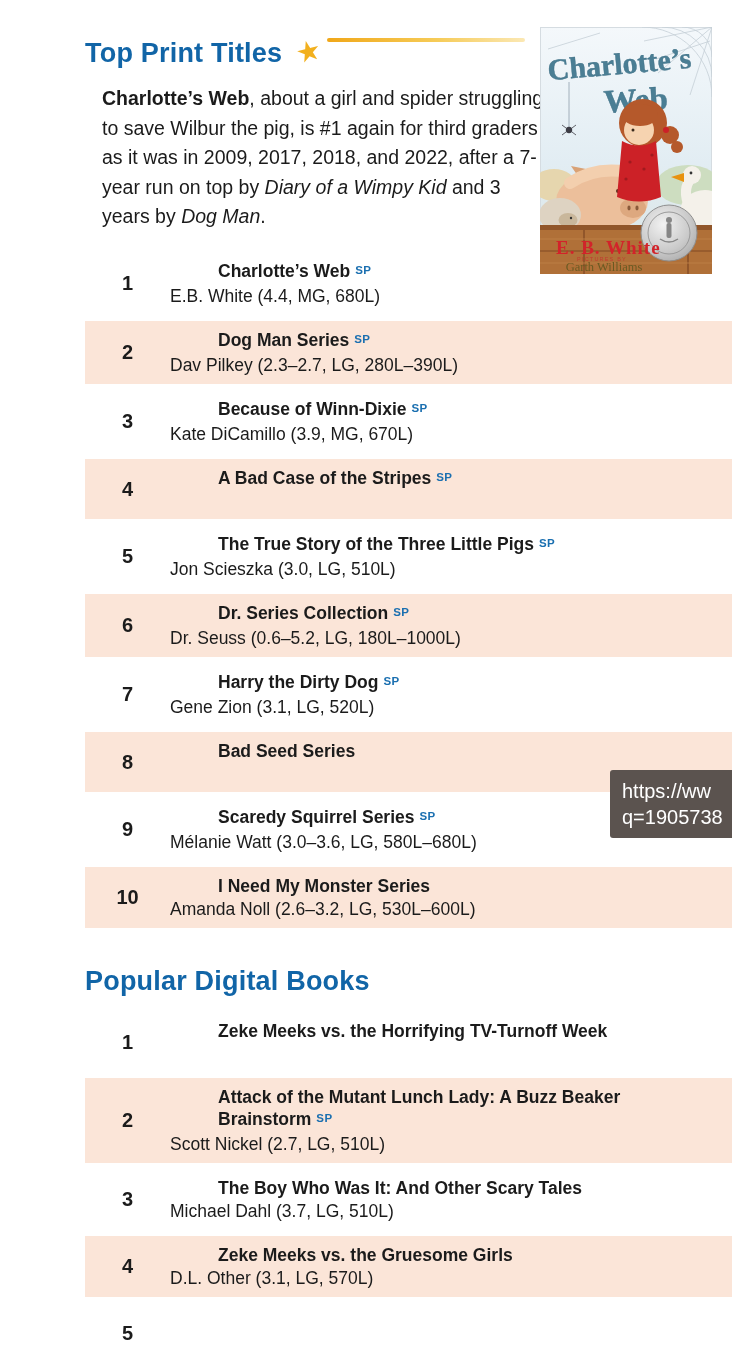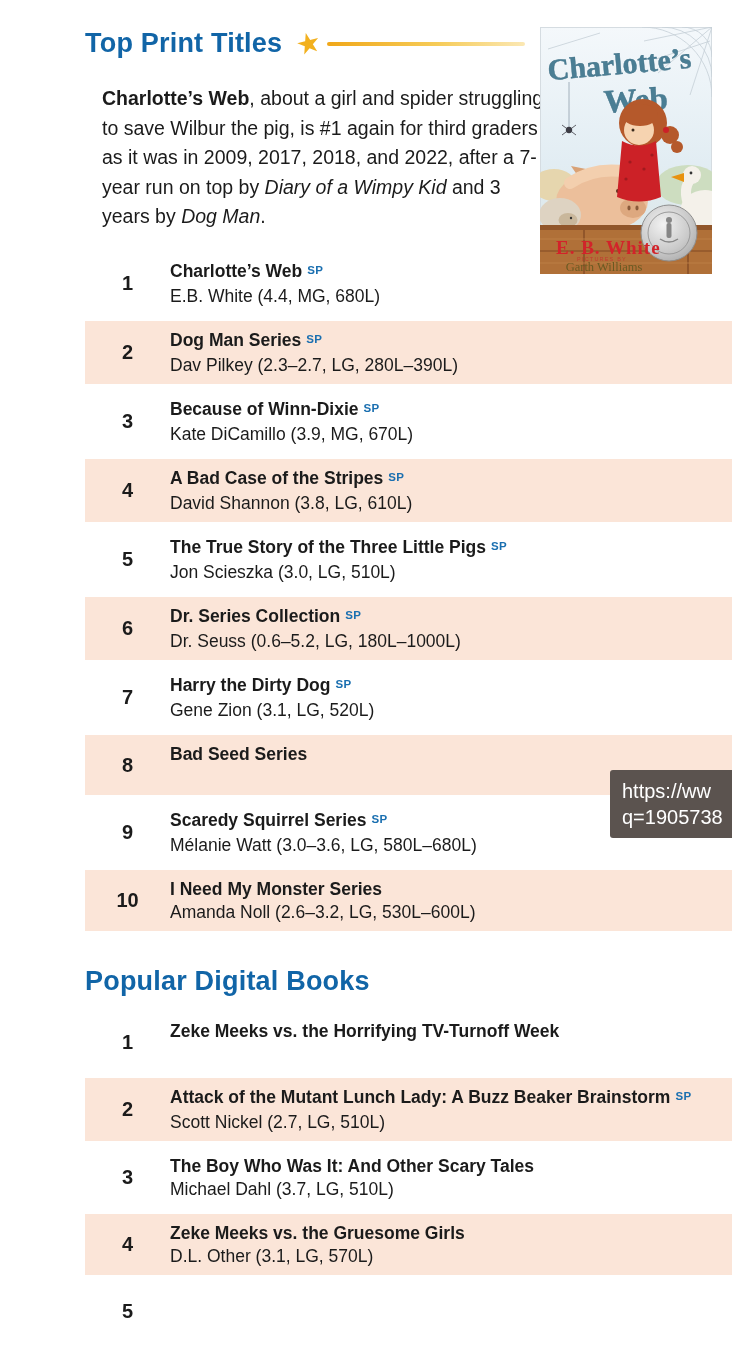--- a/index.html
+++ b/index.html
@@ -4,21 +4,21 @@
 <title>Top Print Titles</title>
 <style>
   :root{
     --heading-blue:#1165a7; --sp-blue:#1a6fb0; --row-peach:#fbe5d8;
     --gold:#f2b01e; --tooltip-bg:#5b534f; --text:#1b1b1b;
   }
   html,body{margin:0;padding:0;background:#fff;}
   .page{position:relative;width:732px;height:1350px;background:#fff;overflow:hidden;
         font-family:"Liberation Sans",sans-serif;color:var(--text);}
 
-  .section-header{position:absolute;left:85px;top:28px;display:flex;align-items:center;}
+  .section-header{position:absolute;left:85px;top:38px;display:flex;align-items:flex-start;}
   h1,h2{margin:0;font-size:27px;font-weight:700;color:var(--heading-blue);letter-spacing:.2px;
         font-family:"Liberation Sans",sans-serif;}
   .star{display:inline-block;color:var(--gold);font-size:28px;line-height:1;margin-left:14px;
         transform:rotate(-14deg);}
   .gold-line{width:198px;height:4px;margin-left:6px;border-radius:3px;
         background:linear-gradient(to right,#f0a719,#f6cb57 55%,#fbe8b4 100%);}
 
   .intro{position:absolute;left:102px;top:84px;width:447px;font-size:19.5px;line-height:29.5px;margin:0;}
   .intro .b{font-weight:700;}
   .intro .i{font-style:italic;}
@@ -26,21 +26,21 @@
   .cover{position:absolute;left:540px;top:27px;width:172px;height:247px;}
 
   .list{position:absolute;left:85px;width:647px;}
   #print-list{top:252px;}
   #digital-list{top:1012px;}
   .row{display:flex;min-height:60px;margin-bottom:6px;padding:8px 0;box-sizing:border-box;}
   .row.alt{background:var(--row-peach);}
   .rank{flex:0 0 85px;display:flex;align-items:center;justify-content:center;
         font-size:20px;font-weight:700;}
   .meta{flex:1;padding-right:8px;}
-  .title-line{font-size:17.5px;font-weight:700;line-height:22px;}
+  .title-line{font-size:17.5px;font-weight:700;line-height:22px;margin-left:48px;}
   .sp{color:var(--sp-blue);font-size:11.5px;font-weight:700;margin-left:5px;
       position:relative;top:-3px;letter-spacing:.4px;cursor:pointer;}
   .author{font-size:17.5px;font-weight:400;line-height:22px;margin-top:1px;}
 
   #digital-header{position:absolute;left:85px;top:966px;}
 
   .url-tooltip{position:absolute;left:610px;top:770px;width:150px;height:68px;box-sizing:border-box;
         background:var(--tooltip-bg);color:#fff;font-size:20px;line-height:26px;
         padding:8px 12px;border-radius:3px;white-space:nowrap;z-index:5;}
 </style>
@@ -183,21 +183,20 @@
         <div class="rank">3</div>
         <div class="meta">
           <div class="title-line"><span class="title">Because of Winn-Dixie</span><span class="sp">SP</span></div>
           <div class="author">Kate DiCamillo (3.9, MG, 670L)</div>
         </div>
       </div>
       <div class="row alt">
         <div class="rank">4</div>
         <div class="meta">
           <div class="title-line"><span class="title">A Bad Case of the Stripes</span><span class="sp">SP</span></div>
-          <div class="author">David Shannon (3.8, LG, 610L)</div>
         </div>
       </div>
       <div class="row">
         <div class="rank">5</div>
         <div class="meta">
           <div class="title-line"><span class="title">The True Story of the Three Little Pigs</span><span class="sp">SP</span></div>
           <div class="author">Jon Scieszka (3.0, LG, 510L)</div>
         </div>
       </div>
       <div class="row alt">

